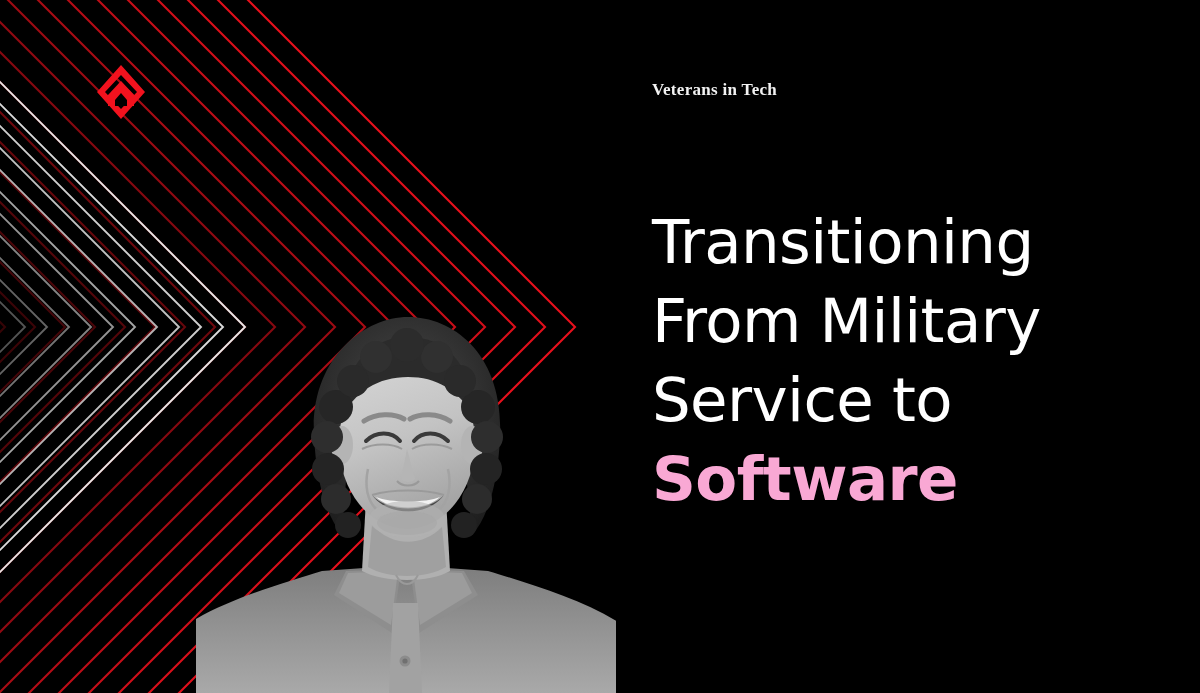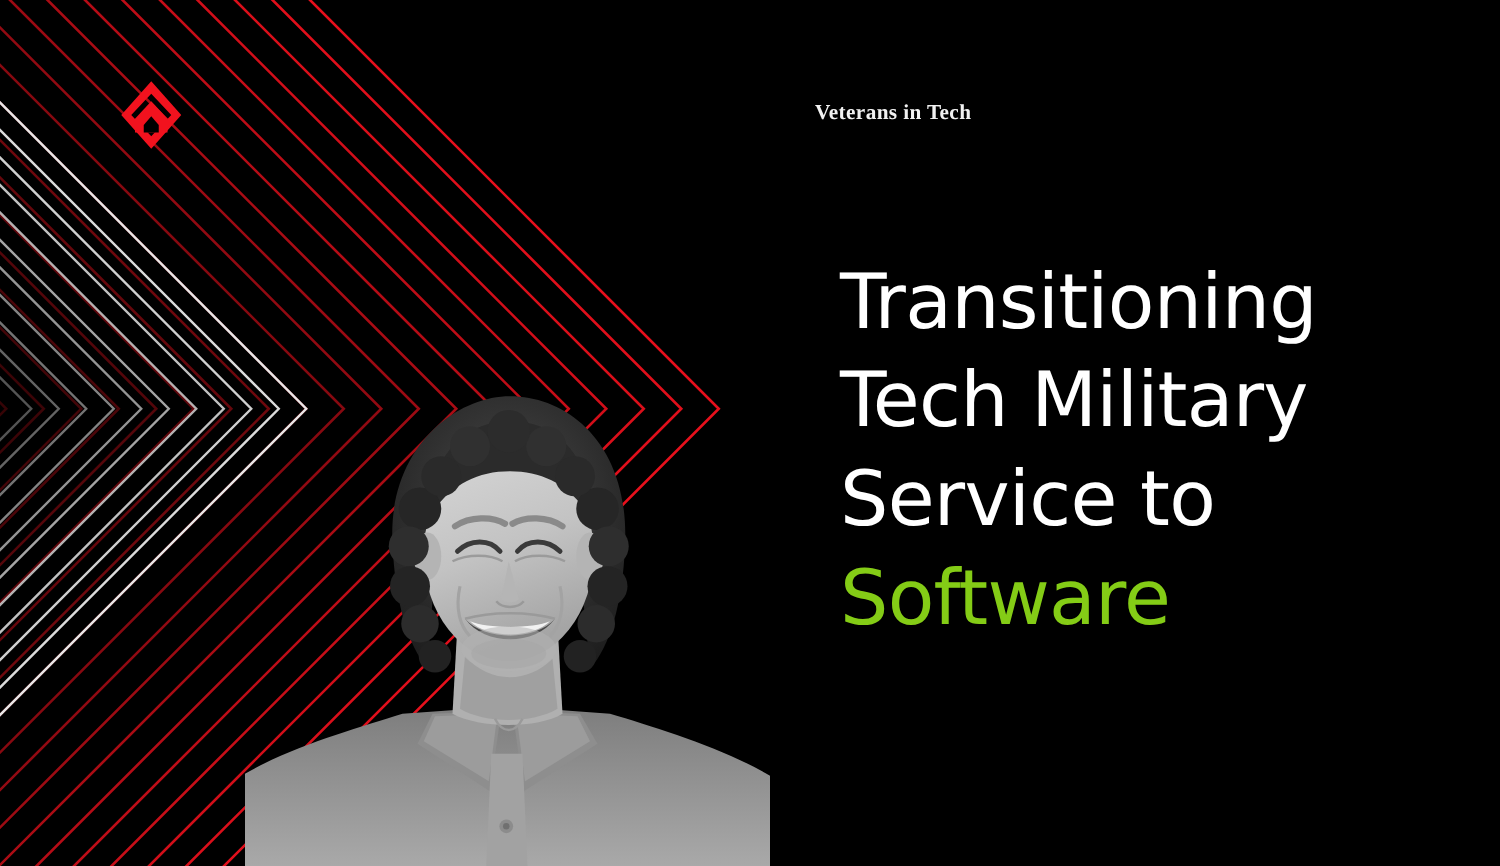--- a/index.html
+++ b/index.html
@@ -80,22 +80,22 @@
     top: 202px;
     left: 0;
     width: 520px;
     font-family: "DejaVu Sans", "Liberation Sans", sans-serif;
     font-size: 61px;
     line-height: 79px;
     font-weight: 400;
     letter-spacing: -0.6px;
     color: #ffffff;
   }
-  .headline .ln { display: block; white-space: nowrap; margin-left: 20px; }
-  .headline .accent { color: #84cc16; }
+  .headline .ln { display: block; white-space: nowrap; }
+  .headline .accent { color: #f9a8d4; font-weight: bold; }
 </style>
 </head>
 <body>
 
 <div class="stage">
 
   <div class="chevron-field">
     <svg width="700" height="693" viewBox="0 0 700 693" xmlns="http://www.w3.org/2000/svg" aria-hidden="true">
       <defs>
         <clipPath id="fieldClip">
@@ -251,20 +251,20 @@
       </g>
     </svg>
   </div>
 
   <div class="text-col">
 
     <div class="eyebrow">Veterans in Tech</div>
 
     <h1 class="headline">
       <span class="ln">Transitioning</span>
-      <span class="ln">Tech Military</span>
+      <span class="ln">From Military</span>
       <span class="ln">Service to</span>
       <span class="ln accent">Software</span>
     </h1>
 
   </div>
 
 </div>
 
 </body></html>

